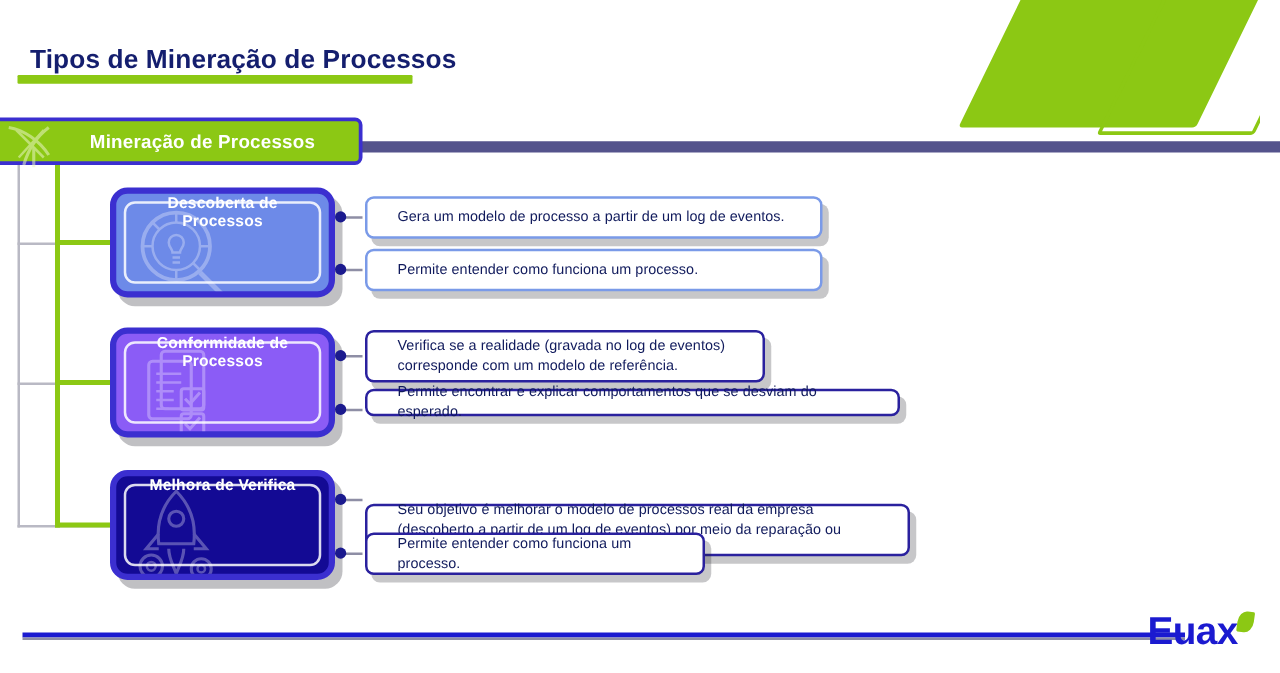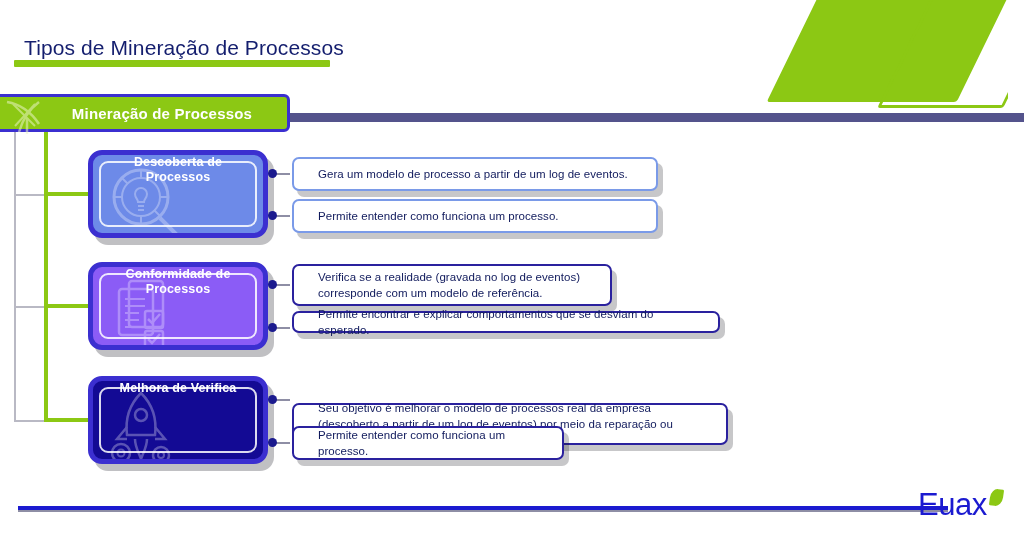--- a/index.html
+++ b/index.html
@@ -47,21 +47,21 @@
     height: 120px;
     background: #ffffff;
   }
 
   
   .title {
     position: absolute;
     left: 24px;
     top: 36px;
     font-size: 21px;
-    font-weight: normal;
+    font-weight: bold;
     color: #141e6e;
     letter-spacing: 0.1px;
     white-space: nowrap;
   }
   .title-underline {
     position: absolute;
     left: 14px;
     top: 60px;
     width: 316px;
     height: 7px;
@@ -264,21 +264,21 @@
     left: 918px;
     top: 487px;
     width: 96px;
     height: 40px;
   }
   .logo-text {
     position: absolute;
     left: 0;
     top: 0;
     font-size: 31px;
-    font-weight: normal;
+    font-weight: bold;
     color: #1b1ad0;
     letter-spacing: -0.5px;
     font-family: "Liberation Sans", sans-serif;
   }
   .logo-leaf {
     position: absolute;
     left: 72px;
     top: 2px;
     width: 13px;
     height: 17px;

